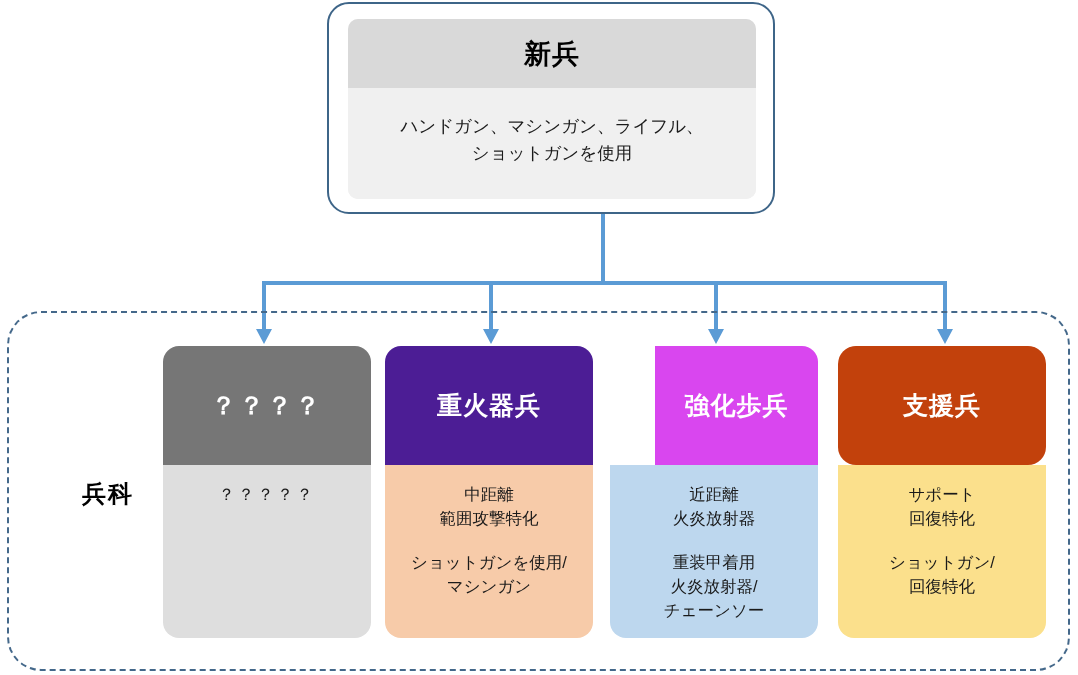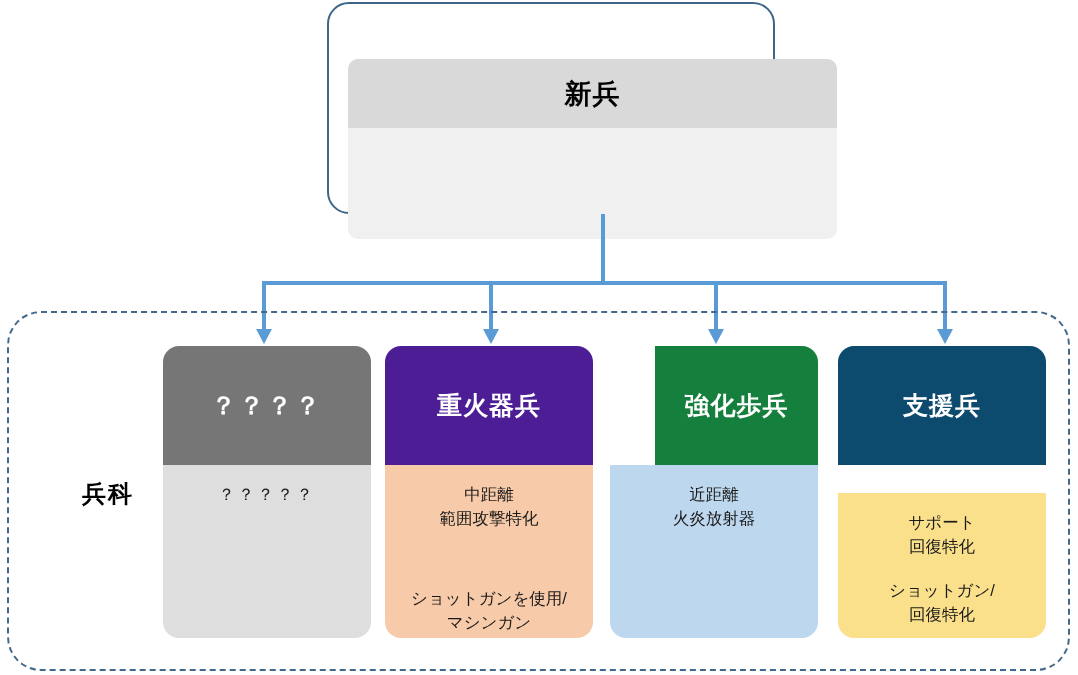--- a/index.html
+++ b/index.html
@@ -27,26 +27,25 @@
     height: 212px;
     border: 2.5px solid #3E6588;
     border-radius: 22px;
     box-sizing: border-box;
     background: #ffffff;
   }
   .root-card {
     position: absolute;
     left: 348px;
     top: 19px;
-    width: 489px;
+    width: 408px;
     height: 180px;
     border-radius: 10px;
     overflow: hidden;
     background: #F0F0F0;
-    margin-top: 40px;
   }
   .root-card-header {
     height: 69px;
     background: #D9D9D9;
     display: flex;
     align-items: center;
     justify-content: center;
   }
   .root-card-title {
     font-size: 27px;
@@ -176,20 +175,24 @@
 </head>
 <body>
 
 <div id="canvas">
 
   <div class="root-frame"></div>
   <div class="root-card">
     <div class="root-card-header">
       <div class="root-card-title">新兵</div>
     </div>
+    <div class="root-card-body">
+      <div class="root-card-desc">ハンドガン、マシンガン、ライフル、
+ショットガンを使用</div>
+    </div>
   </div>
 
   <div class="conn conn-v-main"></div>
   <div class="conn conn-h-bus"></div>
 
   <div class="conn conn-drop" style="left:262px;"></div>
   <div class="arrow-head" style="left:256px;"></div>
 
   <div class="conn conn-drop" style="left:489px;"></div>
   <div class="arrow-head" style="left:483px;"></div>
@@ -210,43 +213,46 @@
     <div class="class-card-body" style="background: rgb(222, 222, 222);">
       <div class="class-card-role">？？？？？</div>
 
     </div>
   </div>
 
   <div class="class-card" style="left:385px;">
     <div class="class-card-header" style="background: #4c1d95;">
       <div class="class-card-title" style="color: rgb(255, 255, 255);">重火器兵</div>
     </div>
-    <div class="class-card-body" style="background: rgb(247, 203, 169); gap: 36px;">
+    <div class="class-card-body" style="background: rgb(247, 203, 169);">
       <div class="class-card-role">中距離
 範囲攻撃特化</div>
       <div class="class-card-weapons">ショットガンを使用/
 マシンガン</div>
     </div>
   </div>
 
   <div class="class-card" style="left:610px;">
-    <div class="class-card-header" style="background: #15803d; margin-left: 45px;">
+    <div class="class-card-header" style="background: #d946ef; margin-left: 45px;">
       <div class="class-card-title" style="color: rgb(255, 255, 255);">強化歩兵</div>
     </div>
     <div class="class-card-body" style="background: rgb(189, 215, 238);">
       <div class="class-card-role">近距離
 火炎放射器</div>
+      <div class="class-card-weapons">重装甲着用
+火炎放射器/
+チェーンソー</div>
     </div>
   </div>
 
   <div class="class-card" style="left:838px;">
-    <div class="class-card-header" style="background: #0c4a6e;">
+    <div class="class-card-header" style="background: #c2410c; border-radius: 18px;">
       <div class="class-card-title" style="color: rgb(255, 255, 255);">支援兵</div>
     </div>
-    <div class="class-card-body" style="background: rgb(251, 224, 140); margin-top: 28px;">
+    <div class="class-card-body" style="background: rgb(251, 224, 140);">
       <div class="class-card-role">サポート
 回復特化</div>
       <div class="class-card-weapons">ショットガン/
 回復特化</div>
     </div>
   </div>
 
 </div>
 
 </body></html>

